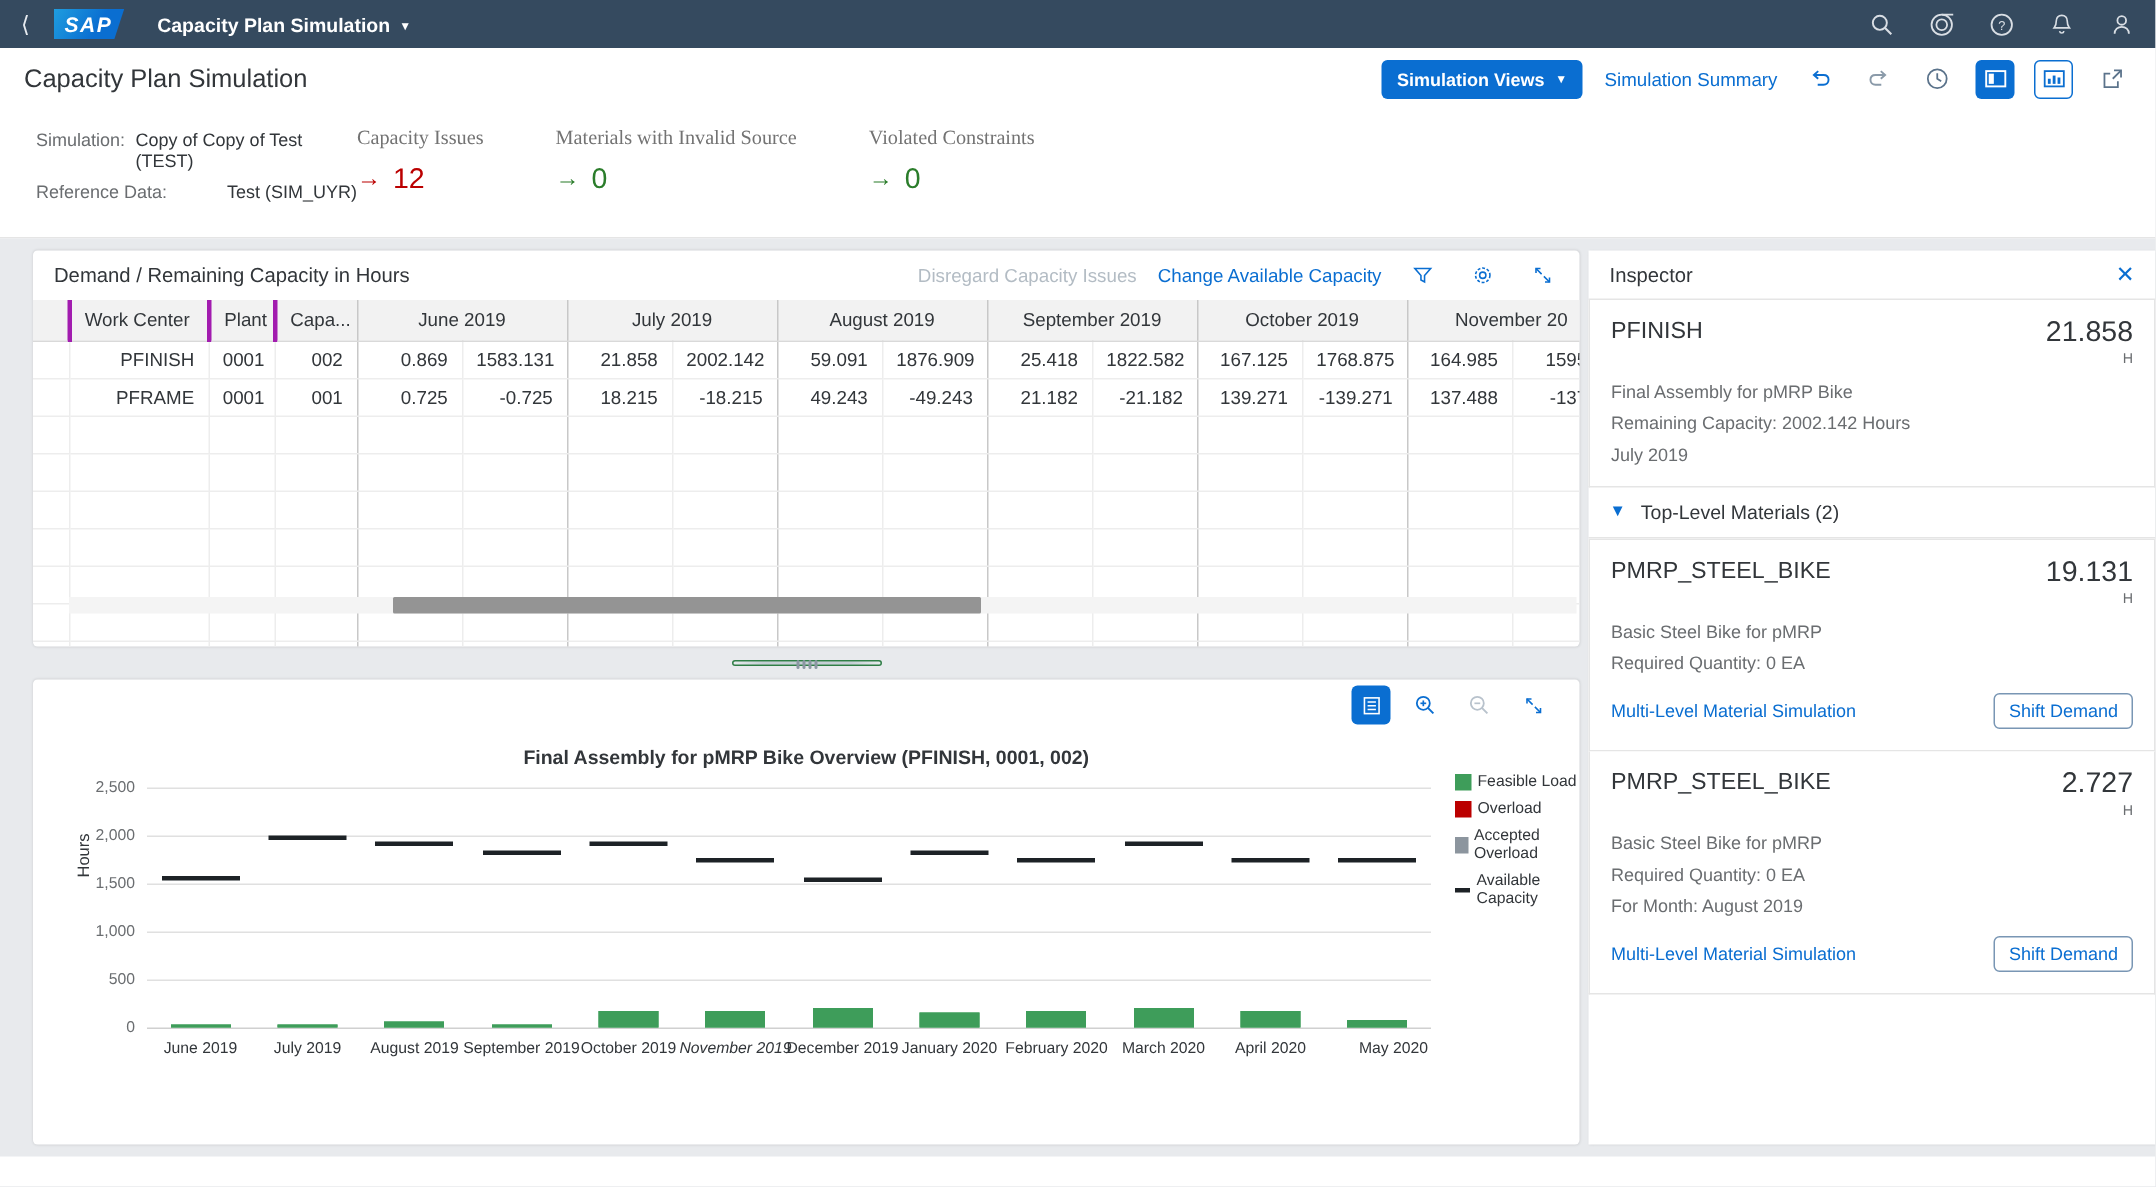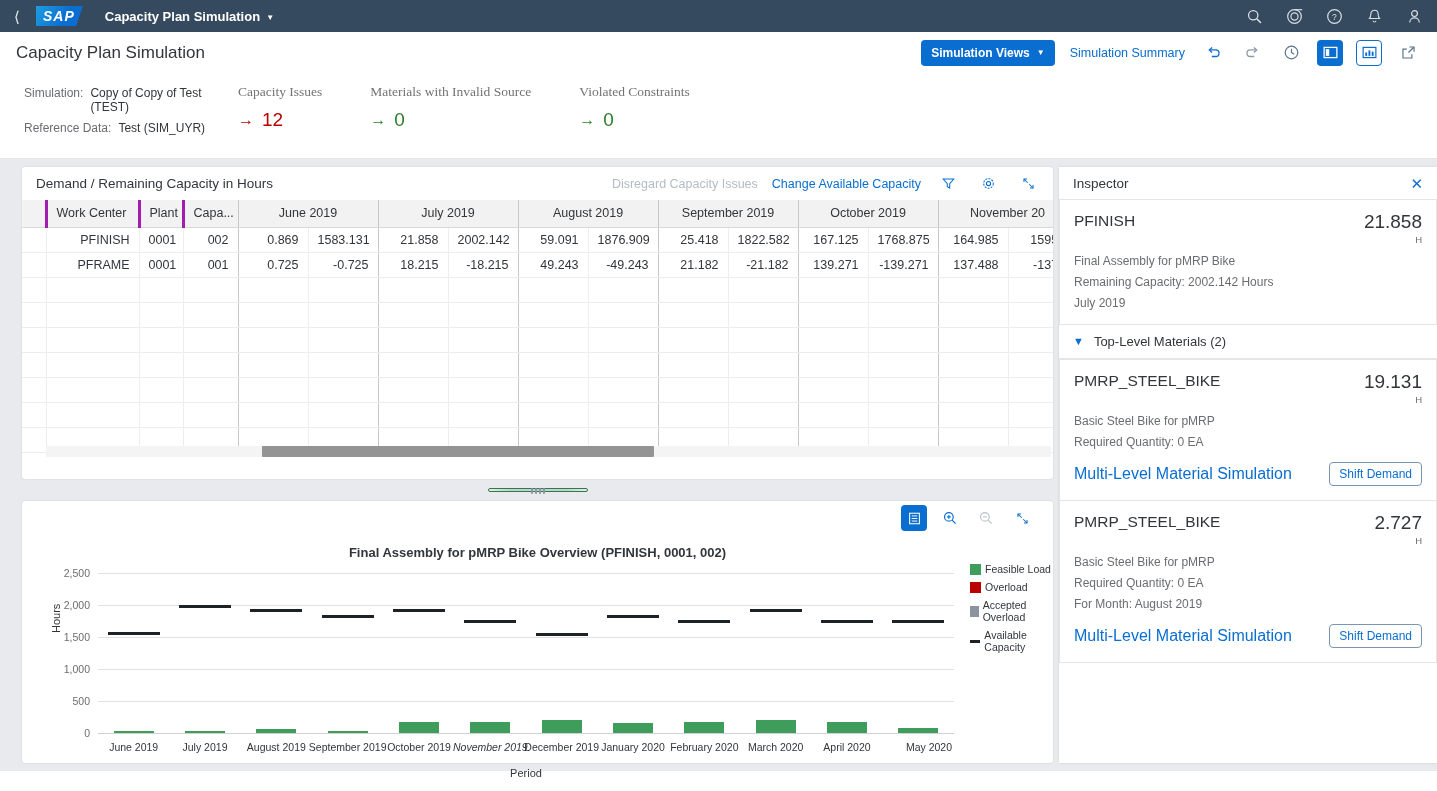--- a/index.html
+++ b/index.html
@@ -53,35 +53,35 @@
   .ibtn.active { background:#0a6ed1; }
   .ibtn.framed { border:1px solid #0a6ed1; }
   .ibtn svg { display:block; }
 
   
   .kpibar {
     display:flex; align-items:flex-start; padding:10px 24px 16px 24px;
     background:#fff; border-bottom:1px solid #e5e5e5; gap:0;
   }
   .kpi-sim { width:214px; padding-top:2px; }
-  .kpi-sim .row { display:flex; font-size:12px; margin-bottom:7px; color:#32363a; }
+  .kpi-sim .row { display:flex; font-size:12px; margin-bottom:7px; color:#32363a;justify-content:space-between; }
   .kpi-sim .lbl { color:#6a6d70; margin-right:7px; }
   .kpi { width:auto; margin-right:48px; }
   .kpi-title { font-size:13.5px; color:#737373; margin-bottom:9px; white-space:nowrap;font-family:Liberation Serif, serif; }
   .kpi-val { font-size:19px; display:flex; align-items:center; gap:8px; }
   .kpi-arrow { font-size:16px; line-height:1; }
 
   
   .content { display:flex; height:612px; background:#e8eaed; padding:0; }
   .left-pane { width:1031px; margin:8px 0 8px 22px; display:flex; flex-direction:column; }
 
   .card { background:#fff; border-radius:3px; box-shadow:0 0 2px rgba(0,0,0,.12); }
 
   
-  .tbl-card { height:312px; display:flex; flex-direction:column; position:relative; }
+  .tbl-card { height:264px; display:flex; flex-direction:column; position:relative; }
   .tbl-toolbar {
     height:33px; display:flex; align-items:center; padding:0 12px 0 14px; gap:0;
   }
   .tbl-toolbar .ttl { font-size:13.5px; color:#32363a; }
   .tbl-toolbar .tools { margin-left:auto; display:flex; align-items:center; gap:14px; }
   .tool-disabled { color:#b3bcc4; font-size:12.5px; cursor:default; }
 
   table.grid { border-collapse:collapse; width:100%; table-layout:fixed; }
   table.grid th {
     background:#f2f2f2; font-weight:normal; font-size:12.5px; color:#32363a;
@@ -140,21 +140,21 @@
   .insp-head .t { font-size:13.5px; color:#32363a; }
   .insp-head .x { margin-left:auto; cursor:pointer; color:#0a6ed1; font-size:15px; line-height:1; }
   .insp-card { border:1px solid #e5e5e5; border-top:none; padding:12px 14px 14px 14px; background:#fff; }
   .ic-top { display:flex; align-items:flex-start; }
   .ic-name { font-size:15.5px; color:#32363a; }
   .ic-val { margin-left:auto; text-align:right; }
   .ic-num { font-size:19px; color:#32363a; line-height:1.05; }
   .ic-unit { font-size:9.5px; color:#6a6d70; margin-top:2px; }
   .ic-line { font-size:12px; color:#6a6d70; margin-top:9px; }
   .ic-foot { display:flex; align-items:center; margin-top:13px; }
-  .ic-link { color:#0a6ed1; font-size:16px; cursor:pointer; }
+  .ic-link { color:#0a6ed1; font-size:12px; cursor:pointer; }
   .btn-ghost {
     margin-left:auto; border:1px solid #7996b4; color:#0a6ed1; background:#fff;
     border-radius:4px; font-size:12px; padding:4px 9px; cursor:pointer; font-family:inherit;
   }
   .insp-section { display:flex; align-items:center; gap:10px; padding:9px 14px; font-size:13px; color:#32363a; border-bottom:1px solid #e5e5e5; }
   .insp-section .chev { color:#0a6ed1; font-size:11px; cursor:pointer; }
 </style>
 </head>
 <body>
 
@@ -609,21 +609,20 @@
               <div class="xlabel" style="left: 249.667px;">September 2019</div>
               <div class="xlabel" style="left: 321px;">October 2019</div>
               <div class="xlabel" style="left: 392.333px; font-style: italic;">November 2019</div>
               <div class="xlabel" style="left: 463.667px;">December 2019</div>
               <div class="xlabel" style="left: 535px;">January 2020</div>
               <div class="xlabel" style="left: 606.333px;">February 2020</div>
               <div class="xlabel" style="left: 677.667px;">March 2020</div>
               <div class="xlabel" style="left: 749px;">April 2020</div>
               <div class="xlabel" style="left: 831px;">May 2020</div>
             </div>
-          <div class="axis-x-title">Period</div>
           <div class="axis-y-title">Hours</div>
 
           <div class="legend" id="legend">
               <div class="legend-item">
                 <span class="sw" style="background: rgb(62, 157, 90);"></span>
                 <span>Feasible Load</span>
               </div>
               <div class="legend-item">
                 <span class="sw" style="background: rgb(187, 0, 0);"></span>
                 <span>Overload</span>

